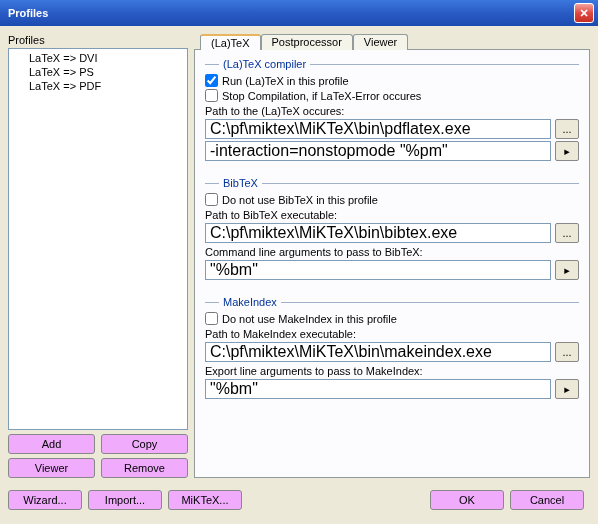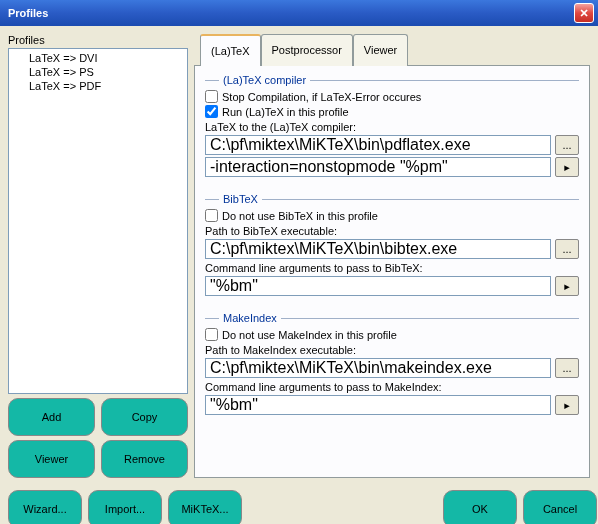--- a/index.html
+++ b/index.html
@@ -6,37 +6,37 @@
 body { background: #ECE9D8; width: 598px; height: 524px; overflow: hidden; }
 .titlebar { background: linear-gradient(to bottom, #3B77DD 0%, #2A5BC5 50%, #1B4BB0 100%); height: 26px; display: flex; align-items: center; padding: 0 4px; color: white; font-weight: bold; font-size: 13px; }
 .titlebar .title { flex: 1; padding-left: 4px; }
 .titlebar .close { width: 20px; height: 20px; background: linear-gradient(to bottom, #F5A29F, #E04840, #C62D25); border: 1px solid #fff; border-radius: 3px; display: flex; align-items: center; justify-content: center; color: white; font-weight: bold; cursor: pointer; }
 .content { padding: 8px; display: flex; gap: 6px; height: 460px; }
 .left { width: 180px; display: flex; flex-direction: column; }
 .left-label { margin-bottom: 2px; }
 .listbox { background: white; border: 1px solid #7F9DB9; flex: 1; padding: 2px 20px; overflow: auto; }
 .listbox div { padding: 1px 0; cursor: pointer; }
 .btnrow { display: flex; gap: 6px; margin-top: 4px; }
-.btnrow button, .bottomrow button { flex: 1; height: 38px; background: #14b8a6; border: 1px solid #888; border-radius: 10px; cursor: pointer; font-size: 11px; }
+.btnrow button, .bottomrow button { flex: 1; height: 20px; background: #f0abfc; border: 1px solid #888; border-radius: 3px; cursor: pointer; font-size: 11px; }
 .right { flex: 1; display: flex; flex-direction: column; }
 .tabs { display: flex; margin-left: 6px; }
-.tab { padding: 9px 10px; border: 1px solid #919B9C; border-bottom: none; background: #F5F4EA; margin-right: 0; cursor: pointer; border-top-left-radius: 3px; border-top-right-radius: 3px; position: relative; }
+.tab { padding: 1px 10px; border: 1px solid #919B9C; border-bottom: none; background: #F5F4EA; margin-right: 0; cursor: pointer; border-top-left-radius: 3px; border-top-right-radius: 3px; position: relative; }
 .tab.active { background: #FCFCFE; border-top: 2px solid #E9B45F; z-index: 2; }
 .panel { flex: 1; border: 1px solid #919B9C; background: #FCFCFE; margin-top: -1px; padding: 6px 10px 4px 10px; overflow: auto; }
 .group { margin-bottom: 16px; }
 .grouphead { display: flex; align-items: center; color: #003399; margin: 2px 0 4px 0; }
 .grouphead .dash { width: 14px; border-top: 1px solid #A0B0C8; margin-right: 4px; }
 .grouphead .line { flex: 1; border-top: 1px solid #A0B0C8; margin-left: 4px; }
 .chk { display: flex; align-items: center; margin: 2px 0; }
 .chk input { margin-right: 4px; }
 .lbl { margin: 3px 0 2px 0; }
 .row { display: flex; gap: 4px; align-items: center; margin-bottom: 2px; }
 .row input[type=text] { flex: 1; height: 20px; border: 1px solid #7F9DB9; padding: 0 4px; font-size: 16px; }
 .row .mini { width: 24px; height: 20px; border: 1px solid #888; background: #ECE9D8; border-radius: 2px; cursor: pointer; font-size: 11px; display: flex; align-items: center; justify-content: center; }
-.bottomrow { display: flex; padding: 4px 1px 8px 8px; gap: 6px; justify-content: space-between; }
+.bottomrow { display: flex; padding: 4px 14px 8px 8px; gap: 6px; justify-content: space-between; }
 .bottomrow .spacer { flex: 1; }
 .bottomrow button { width: 74px; flex: none; }
 </style>
 </head>
 <body>
 
 <div class="titlebar">
   <span class="title">Profiles</span>
   <div class="close">✕</div>
 </div>
@@ -67,28 +67,28 @@
     </div>
     <div class="panel">
 
       <div class="group">
         <div class="grouphead">
             <span class="dash"></span>
             <span>(La)TeX compiler</span>
             <span class="line"></span>
           </div>
         <label class="chk">
+            <input type="checkbox" checked="" style="">
+            <span>Run (La)TeX in this profile</span>
+          </label>
+        <label class="chk">
             <input type="checkbox" style="">
             <span>Stop Compilation, if LaTeX-Error occures</span>
           </label>
-        <label class="chk">
-            <input type="checkbox" checked="" style="">
-            <span>Run (La)TeX in this profile</span>
-          </label>
-        <div class="lbl">LaTeX to the (La)TeX compiler:</div>
+        <div class="lbl">Path to the (La)TeX occures:</div>
         <div class="row">
           <input type="text" value="C:\pf\miktex\MiKTeX\bin\pdflatex.exe" style="">
           <div class="mini">...</div>
         </div>
         <div class="row">
           <input type="text" value="-interaction=nonstopmode &quot;%pm&quot;" style="">
           <div class="mini">▸</div>
         </div>
       </div>
 
@@ -122,21 +122,21 @@
           </div>
         <label class="chk">
             <input type="checkbox" style="">
             <span>Do not use MakeIndex in this profile</span>
           </label>
         <div class="lbl">Path to MakeIndex executable:</div>
         <div class="row">
           <input type="text" value="C:\pf\miktex\MiKTeX\bin\makeindex.exe" style="">
           <div class="mini">...</div>
         </div>
-        <div class="lbl">Command line arguments to pass to MakeIndex:</div>
+        <div class="lbl">Export line arguments to pass to MakeIndex:</div>
         <div class="row">
           <input type="text" value="&quot;%bm&quot;" style="">
           <div class="mini">▸</div>
         </div>
       </div>
 
     </div>
   </div>
 </div>
 

